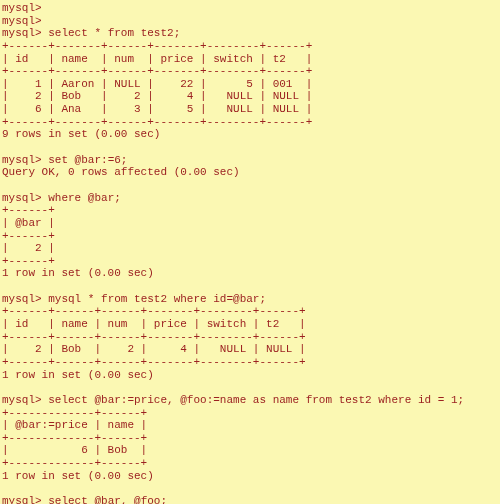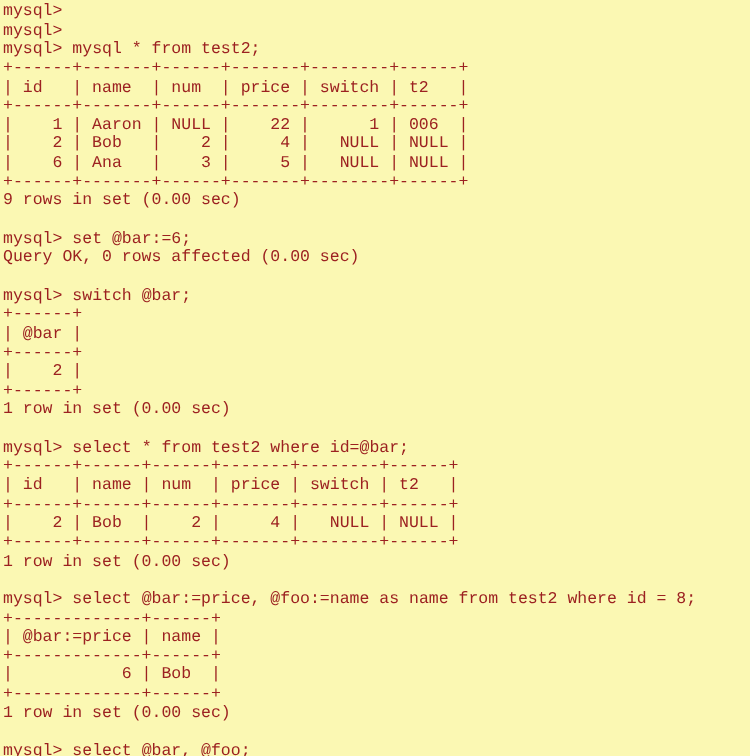--- a/index.html
+++ b/index.html
@@ -16,50 +16,50 @@
     font-size: 11px;
     line-height: 1.15;
     padding: 2px 2px;
     box-sizing: border-box;
     white-space: pre;
   }
 </style>
 </head>
 <body><span>mysql&gt;</span>
 <span>mysql&gt;</span>
-<span><span>mysql&gt;</span> <span>mysql * from test2;</span></span>
+<span><span>mysql&gt;</span> <span>select * from test2;</span></span>
 <span>+------+-------+------+-------+--------+------+</span>
 <span>| id   | name  | num  | price | switch | t2   |</span>
 <span>+------+-------+------+-------+--------+------+</span>
-<span>|    1 | Aaron | NULL |    22 |      1 | 006  |</span>
+<span>|    1 | Aaron | NULL |    22 |      5 | 001  |</span>
 <span>|    2 | Bob   |    2 |     4 |   NULL | NULL |</span>
 <span>|    6 | Ana   |    3 |     5 |   NULL | NULL |</span>
 <span>+------+-------+------+-------+--------+------+</span>
 <span>9 rows in set (0.00 sec)</span>
 <span> </span>
 <span><span>mysql&gt;</span> <span>set @bar:=6;</span></span>
 <span>Query OK, 0 rows affected (0.00 sec)</span>
 <span> </span>
-<span><span>mysql&gt;</span> <span>switch @bar;</span></span>
+<span><span>mysql&gt;</span> <span>where @bar;</span></span>
 <span>+------+</span>
 <span>| @bar |</span>
 <span>+------+</span>
 <span>|    2 |</span>
 <span>+------+</span>
 <span>1 row in set (0.00 sec)</span>
 <span> </span>
-<span><span>mysql&gt;</span> <span>select * from test2 where id=@bar;</span></span>
+<span><span>mysql&gt;</span> <span>mysql * from test2 where id=@bar;</span></span>
 <span>+------+------+------+-------+--------+------+</span>
 <span>| id   | name | num  | price | switch | t2   |</span>
 <span>+------+------+------+-------+--------+------+</span>
 <span>|    2 | Bob  |    2 |     4 |   NULL | NULL |</span>
 <span>+------+------+------+-------+--------+------+</span>
 <span>1 row in set (0.00 sec)</span>
 <span> </span>
-<span><span>mysql&gt;</span> <span>select @bar:=price, @foo:=name as name from test2 where id = 8;</span></span>
+<span><span>mysql&gt;</span> <span>select @bar:=price, @foo:=name as name from test2 where id = 1;</span></span>
 <span>+-------------+------+</span>
 <span>| @bar:=price | name |</span>
 <span>+-------------+------+</span>
 <span>|           6 | Bob  |</span>
 <span>+-------------+------+</span>
 <span>1 row in set (0.00 sec)</span>
 <span> </span>
 <span><span>mysql&gt;</span> <span>select @bar, @foo;</span></span>
 
 

